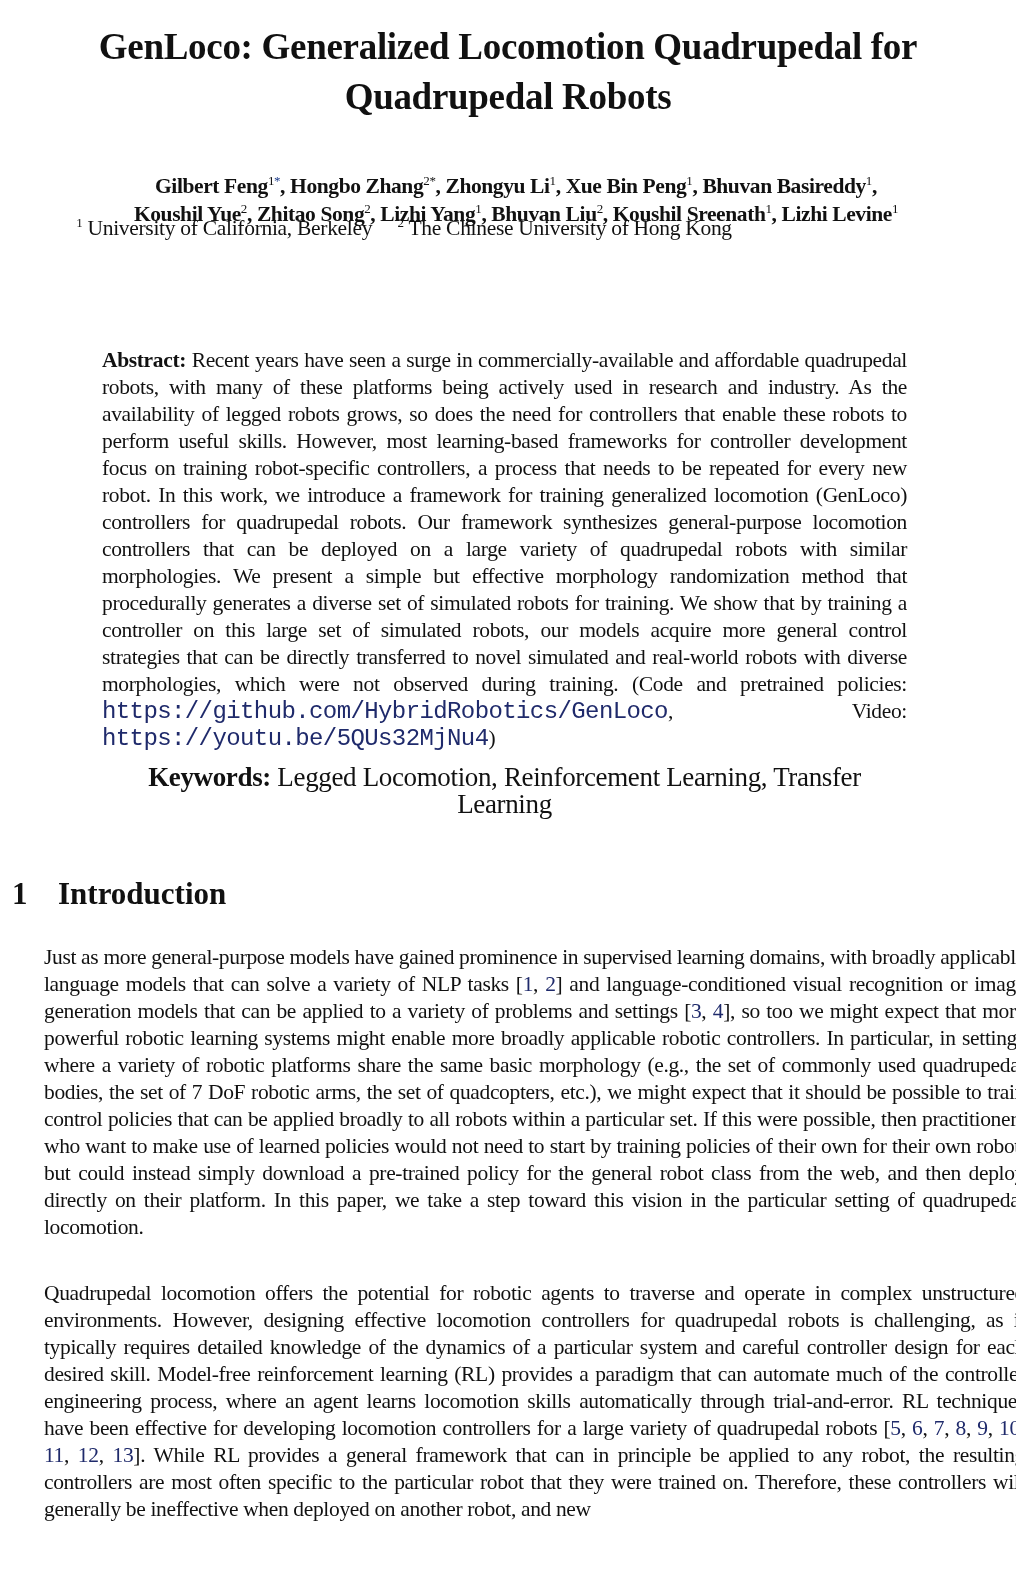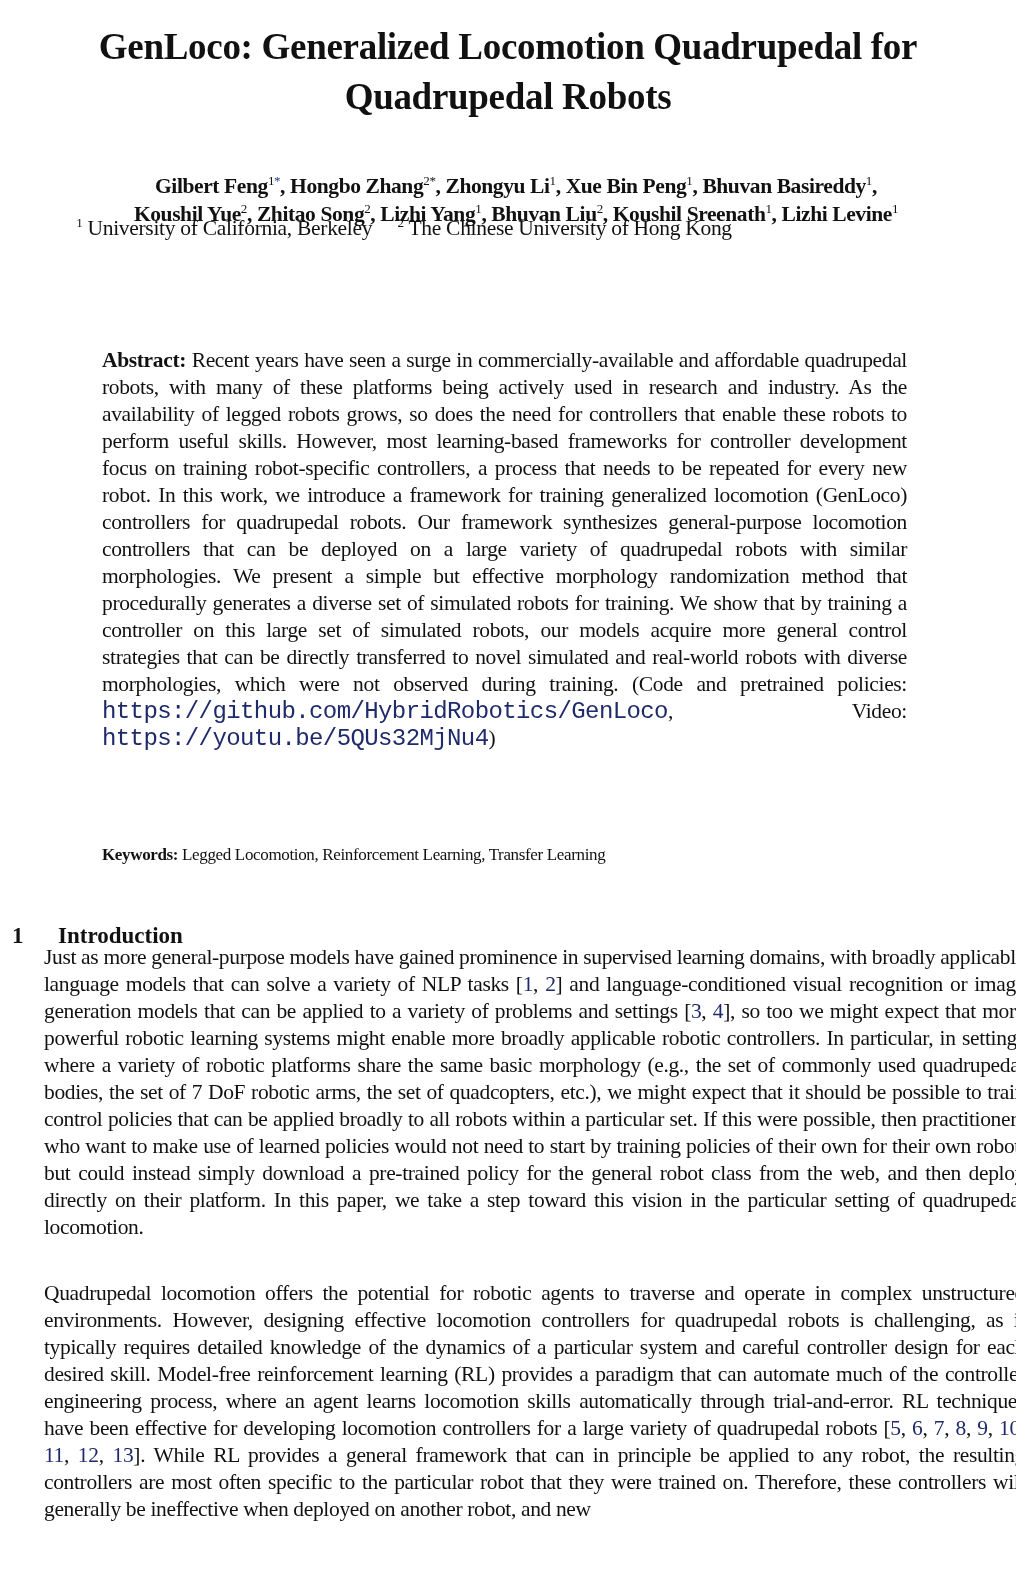--- a/index.html
+++ b/index.html
@@ -22,27 +22,27 @@
     text-align: center; font-size: 21.5px; line-height: 28px; letter-spacing: -0.3px;
   }
   sup { font-size: 13px; vertical-align: 8px; line-height: 0; font-weight: normal; }
   .authors sup { font-weight: normal; }
   sup.star { color: #1a3a8a; }
   .abstract {
     position: absolute; left: 102px; width: 805px; top: 347px;
     font-size: 21.5px; line-height: 27px; text-align: justify; letter-spacing: -0.35px;
   }
   .keywords {
-    position: absolute; left: 102px; width: 805px; top: 841px;
-    font-size: 17px; line-height: 27px; letter-spacing: -0.35px;
+    position: absolute; left: 102px; width: 805px; top: 764px;
+    font-size: 27px; line-height: 27px; letter-spacing: -0.35px; text-align: center;
   }
   .b { font-weight: bold; }
   .mono { font-family: "Liberation Mono", "DejaVu Sans Mono", monospace; color: #1f2a6b; font-size: 24px; letter-spacing: -0.6px; }
   .section-heading {
-    position: absolute; left: 12px; top: 876px; font-size: 23px; font-weight: bold; line-height: 36px; margin-top: 42px;
+    position: absolute; left: 12px; top: 876px; font-size: 31px; font-weight: bold; line-height: 36px;
   }
   .section-heading .num { display: inline-block; width: 46px; }
   .para {
     position: absolute; left: 12px; width: 981px;
     font-size: 21.5px; line-height: 27px; text-align: justify; letter-spacing: -0.35px; margin-left: 32px;
   }
   .p1 { top: 944px; }
   .p2 { top: 1280px; }
   .cite { color: #1f2a6b; }
 </style>

